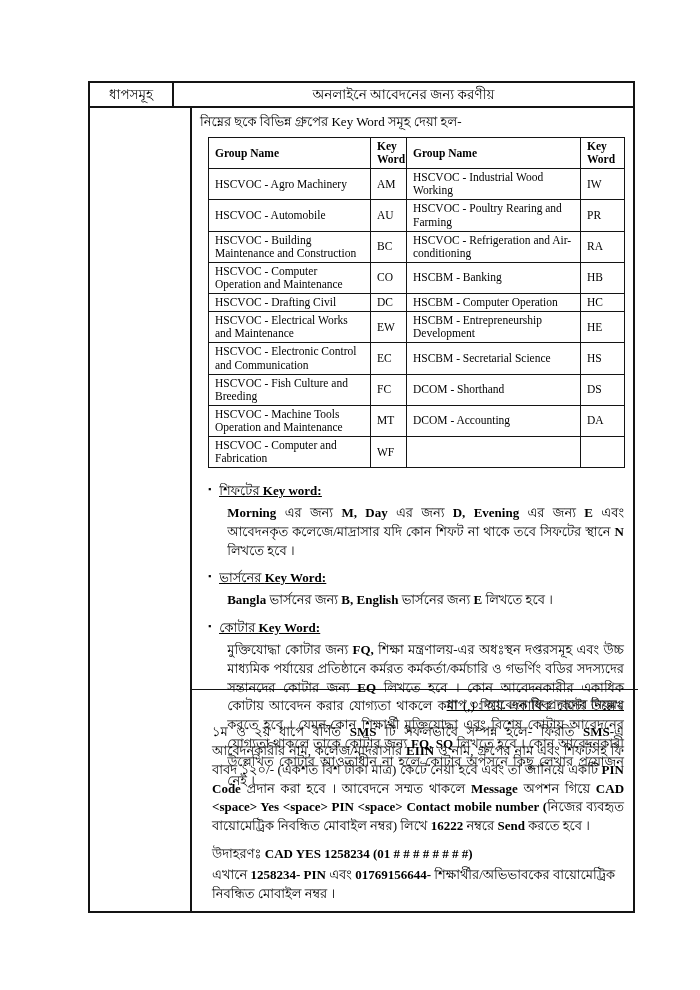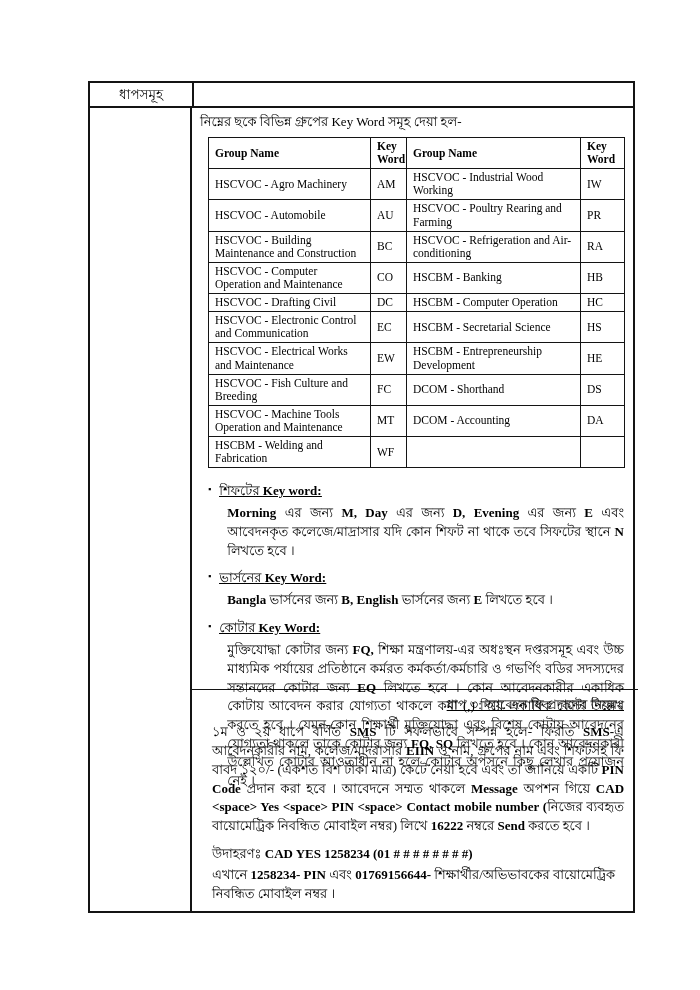--- a/index.html
+++ b/index.html
@@ -9,21 +9,21 @@
     position:relative;overflow:hidden;
   }
   b{font-weight:bold;}
   .outer{
     position:absolute;left:88px;top:81px;width:547px;height:832px;
     border:2px solid #141414;box-sizing:border-box;
     display:flex;flex-direction:column;background:#fff;
   }
   .hdr-row{display:flex;flex:0 0 auto;height:25px;border-bottom:2px solid #141414;box-sizing:border-box;}
   .hdr-cell{display:flex;align-items:center;justify-content:center;font-size:13.5px;line-height:1;}
-  .hdr-cell.left{width:104px;flex:0 0 auto;border-right:2px solid #141414;box-sizing:border-box;}
+  .hdr-cell.left{width:84px;flex:0 0 auto;border-right:2px solid #141414;box-sizing:border-box;}
   .hdr-cell.right{flex:1;}
   .body-row{flex:1;display:flex;min-height:0;border-radius:16px;}
   .left-col{width:102px;flex:0 0 auto;border-right:2px solid #141414;box-sizing:border-box;}
   .right-col{flex:1;display:flex;flex-direction:column;min-height:0;}
   .sec1{height:582px;flex:0 0 auto;box-sizing:border-box;border-bottom:1.5px solid #141414;padding:3px 13px 0 7px;}
   .sec2{flex:1;padding:5px 14px 0 7px;font-size:13px;}
   .intro{margin:1px 0 4px 1px;font-size:13px;}
   table.kw-table{border-collapse:collapse;margin-left:9px;table-layout:fixed;width:416px;}
   .kw-table th,.kw-table td{
     border:1.6px solid #141414;font-size:11.5px;line-height:1.14;
@@ -42,20 +42,21 @@
   .para{margin:0 0 6px 0;padding-left:13px;line-height:1.45;}
   .para.j{text-align:justify;}
   .para.ex{margin-top:9px;margin-bottom:2px;}
 </style>
 </head>
 <body>
 
 <div class="outer">
   <div class="hdr-row">
     <div class="hdr-cell left">ধাপসমূহ</div>
+    <div class="hdr-cell right">অনলাইনে আবেদনের জন্য করণীয়</div>
   </div>
   <div class="body-row">
     <div class="left-col"></div>
     <div class="right-col">
 
       <div class="sec1">
         <p class="intro">নিম্নের ছকে বিভিন্ন গ্রুপের Key Word সমূহ দেয়া হল-</p>
         <table class="kw-table">
           <colgroup>
             <col style="width:162px">
@@ -96,45 +97,45 @@
                 <td>HSCBM - Banking</td>
                 <td>HB</td>
               </tr>
               <tr>
                 <td>HSCVOC - Drafting Civil</td>
                 <td>DC</td>
                 <td>HSCBM - Computer Operation</td>
                 <td>HC</td>
               </tr>
               <tr>
+                <td>HSCVOC - Electrical Works and Maintenance</td>
+                <td>EW</td>
+                <td>HSCBM - Entrepreneurship Development</td>
+                <td>HE</td>
+              </tr>
+              <tr>
                 <td>HSCVOC - Electronic Control and Communication</td>
                 <td>EC</td>
                 <td>HSCBM - Secretarial Science</td>
                 <td>HS</td>
-              </tr>
-              <tr>
-                <td>HSCVOC - Electrical Works and Maintenance</td>
-                <td>EW</td>
-                <td>HSCBM - Entrepreneurship Development</td>
-                <td>HE</td>
               </tr>
               <tr>
                 <td>HSCVOC - Fish Culture and Breeding</td>
                 <td>FC</td>
                 <td>DCOM - Shorthand</td>
                 <td>DS</td>
               </tr>
               <tr>
                 <td>HSCVOC - Machine Tools Operation and Maintenance</td>
                 <td>MT</td>
                 <td>DCOM - Accounting</td>
                 <td>DA</td>
               </tr>
               <tr>
-                <td>HSCBM - Welding and Fabrication</td>
+                <td>HSCVOC - Computer and Fabrication</td>
                 <td>WF</td>
                 <td></td>
                 <td></td>
               </tr>
             </tbody>
         </table>
         <ul id="bullets" class="bullets">
             <li>
               <span class="mk">▪</span>
               <div class="bw">

